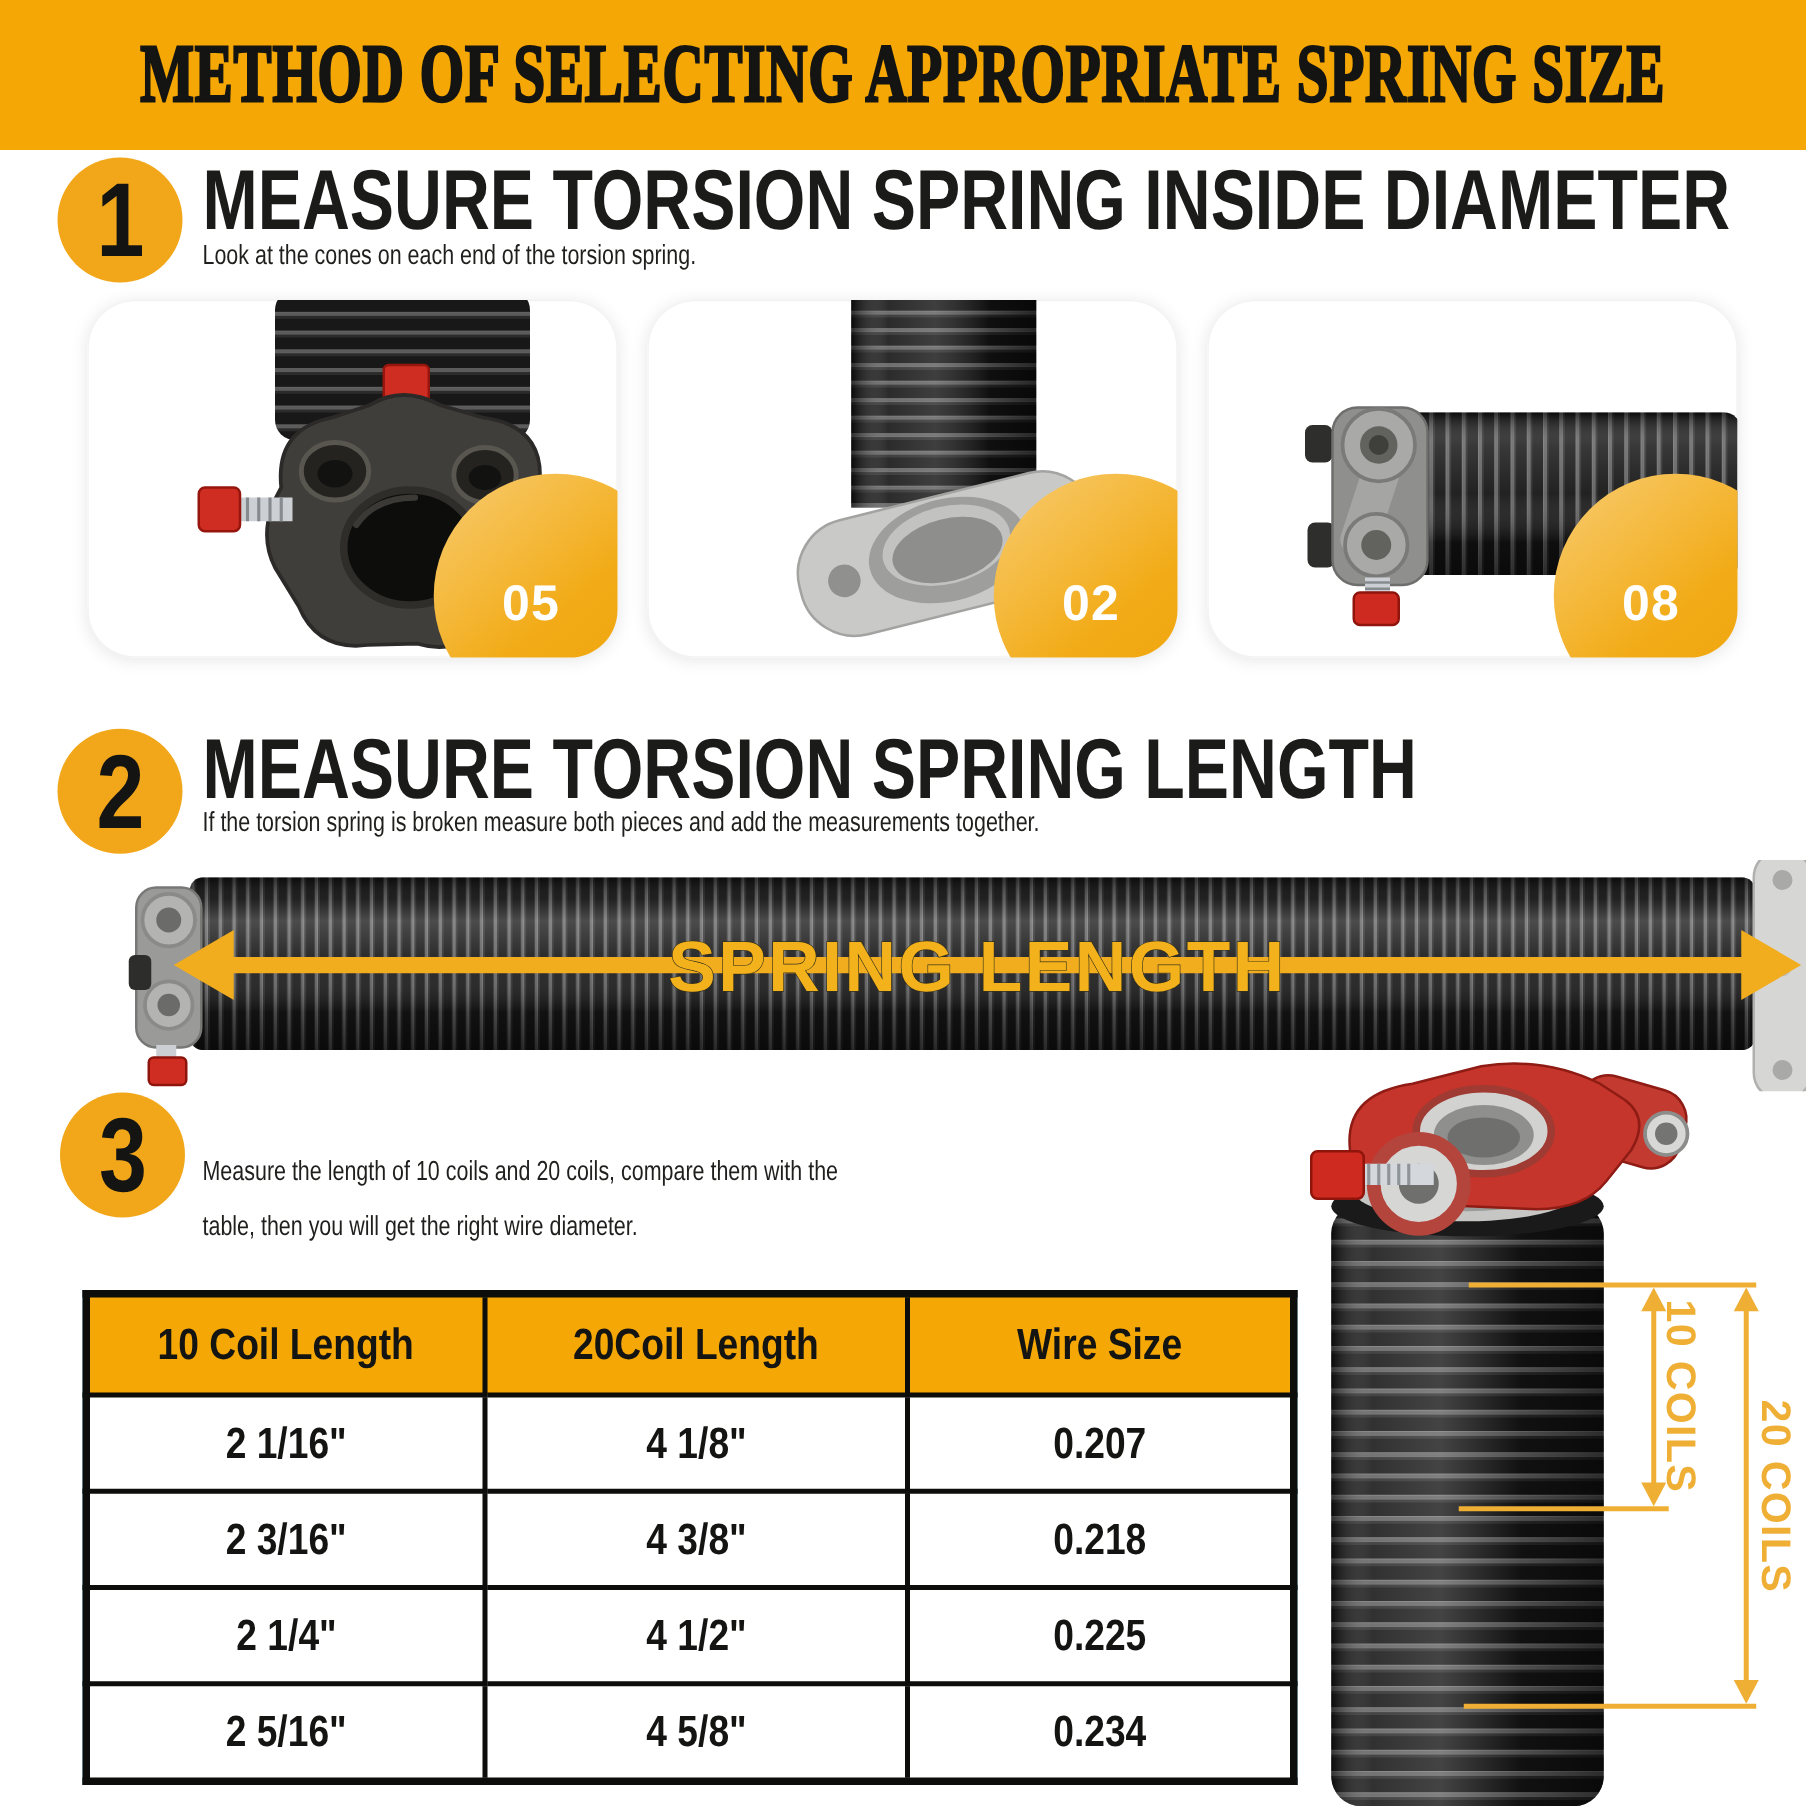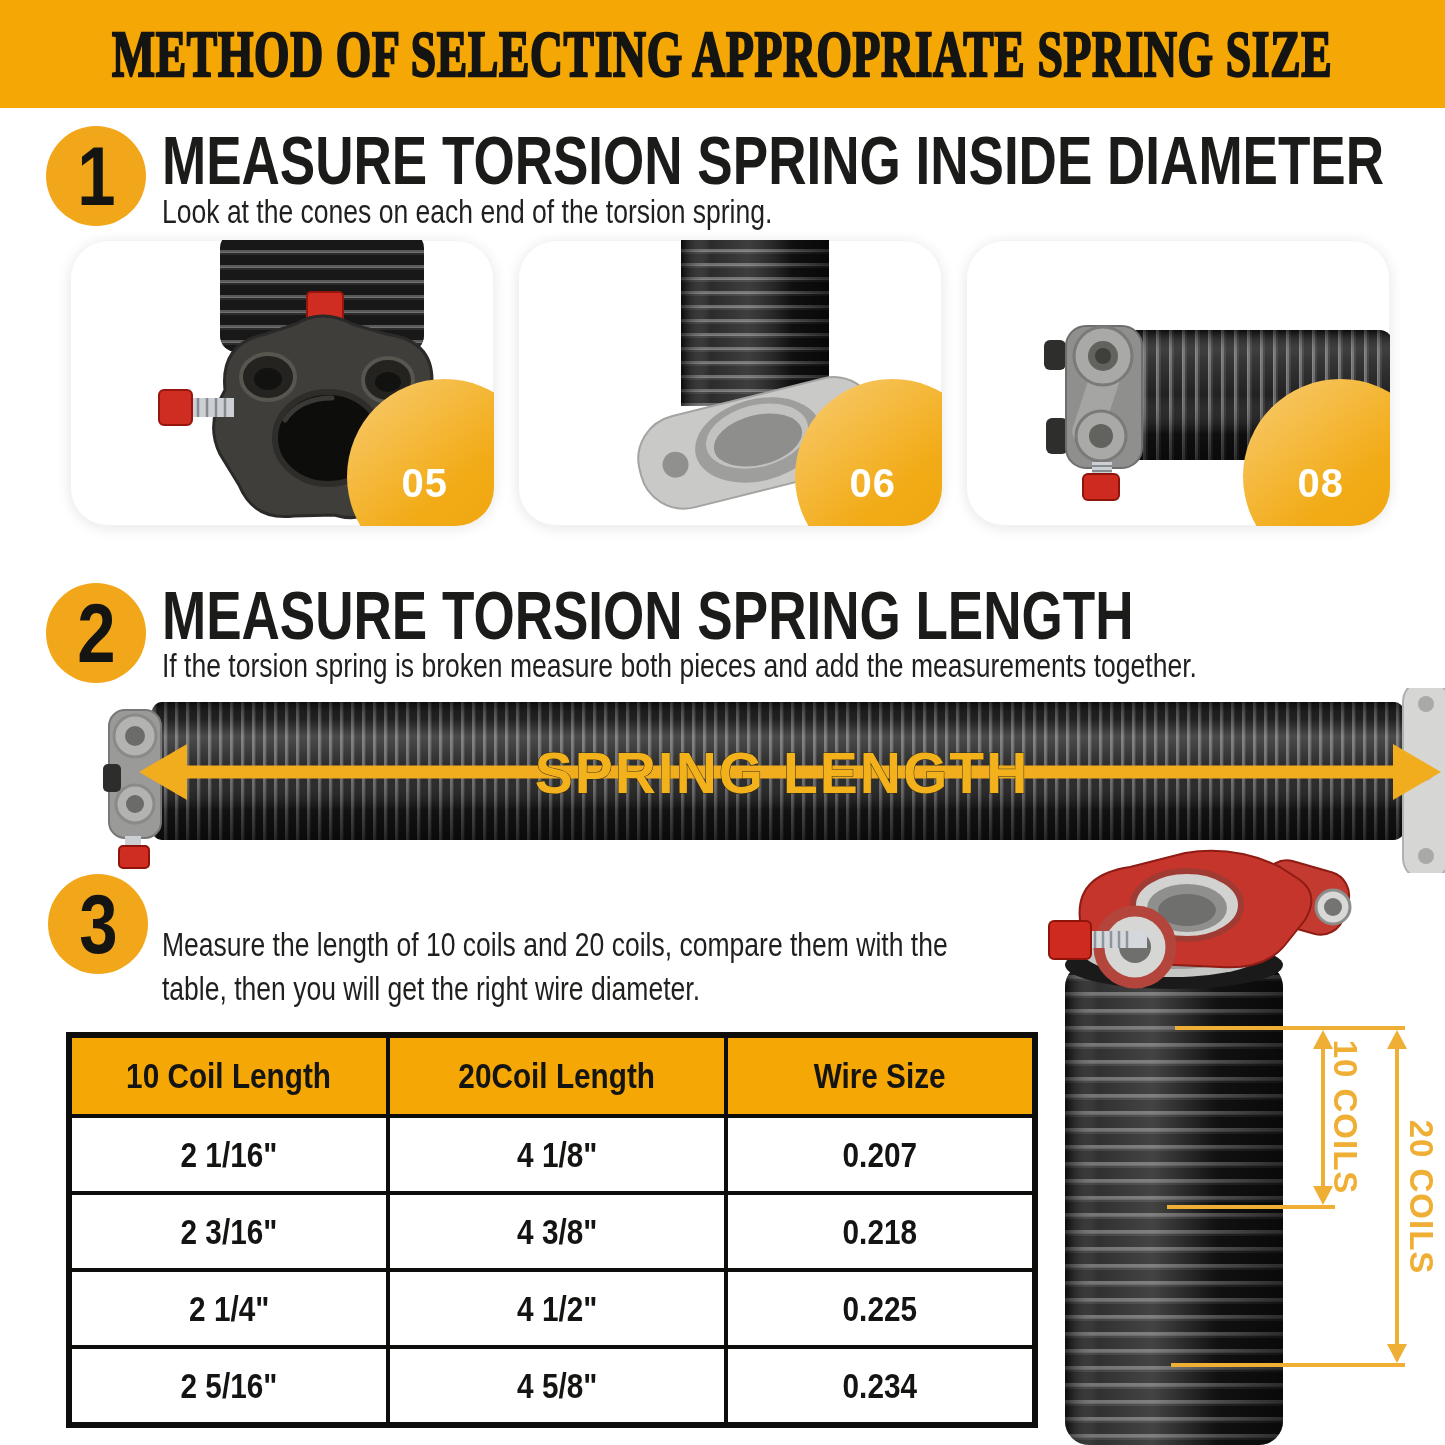--- a/index.html
+++ b/index.html
@@ -1,31 +1,31 @@
 <!DOCTYPE html>
 <html><head>
 <meta charset="utf-8">
 <style>
   html,body{margin:0;padding:0;background:#ffffff;}
   #page{position:relative;width:1445px;height:1445px;background:#ffffff;overflow:hidden;
         font-family:"Liberation Sans","DejaVu Sans",sans-serif;color:#1b1b19;}
 
   
-  .banner{position:absolute;left:0;top:0;width:1445px;height:108px;background:#F5A705;
+  .banner{position:absolute;left:0;top:0;width:1445px;height:120px;background:#F5A705;
           display:flex;align-items:center;justify-content:center;}
   .banner-text{font-family:"Liberation Serif","DejaVu Serif",serif;font-weight:700;
                font-size:66px;color:#141412;-webkit-text-stroke:2.4px #141412;
                white-space:nowrap;transform:scaleX(0.69);transform-origin:center;letter-spacing:1px;}
 
   
   .step-circle{position:absolute;width:100px;height:100px;border-radius:50%;background:#F2A71B;
                display:flex;align-items:center;justify-content:center;}
   .step-circle span{font-size:84px;font-weight:bold;color:#141412;transform:scaleX(0.82);}
   .step-title{position:absolute;left:162px;font-size:68px;font-weight:bold;color:#1b1b19;line-height:1;}
-  .step-sub{position:absolute;left:162px;font-size:34px;font-weight:400;color:#1f1f1d;line-height:1.28;}
+  .step-sub{position:absolute;left:162px;font-size:22px;font-weight:400;color:#1f1f1d;line-height:1.28;}
   .cond{display:inline-block;transform:scaleX(0.78);transform-origin:left center;white-space:nowrap;}
 
   
   .cards{position:absolute;left:70px;top:240px;display:flex;gap:24px;}
   .card{position:relative;width:424px;height:286px;background:#fff;border-radius:38px;overflow:hidden;
         box-shadow:0 2px 14px rgba(0,0,0,0.10), inset 0 0 0 1px #f2f2f2;}
   .card svg{position:absolute;left:0;top:0;}
   .badge{position:absolute;right:-48px;bottom:-48px;width:195px;height:195px;border-radius:50%;
          background:linear-gradient(140deg,#F8CC72 0%,#F2AB16 55%,#EFA30B 100%);}
   .badge-num{position:absolute;right:46px;bottom:20px;font-size:40px;font-weight:bold;color:#ffffff;
@@ -128,21 +128,21 @@
         <g transform="rotate(-14 240 200)">
           <rect x="118" y="156" width="244" height="94" rx="44" fill="#c9c9c7" stroke="#a3a3a1" stroke-width="2"></rect>
           <circle cx="154" cy="204" r="13" fill="#90908e"></circle>
           <circle cx="328" cy="204" r="12" fill="#90908e"></circle>
           <ellipse cx="240" cy="200" rx="64" ry="41" fill="#9e9e9c"></ellipse>
           <ellipse cx="240" cy="196" rx="52" ry="31" fill="#c2c2c0"></ellipse>
           <ellipse cx="240" cy="200" rx="45" ry="25" fill="#8e8e8c"></ellipse>
         </g>
       </svg>
       <div class="badge"></div>
-      <div class="badge-num">06</div>
+      <div class="badge-num">02</div>
     </div>
 
     <div class="card">
       <svg width="424" height="286" viewBox="0 0 424 286">
         <defs>
           <pattern id="p3" patternUnits="userSpaceOnUse" width="13" height="6">
             <rect x="0" y="0" width="8.5" height="6" fill="#161616"></rect>
             <rect x="8.5" y="0" width="2.5" height="6" fill="#606060"></rect>
             <rect x="11" y="0" width="2" height="6" fill="#2c2c2c"></rect>
           </pattern>

